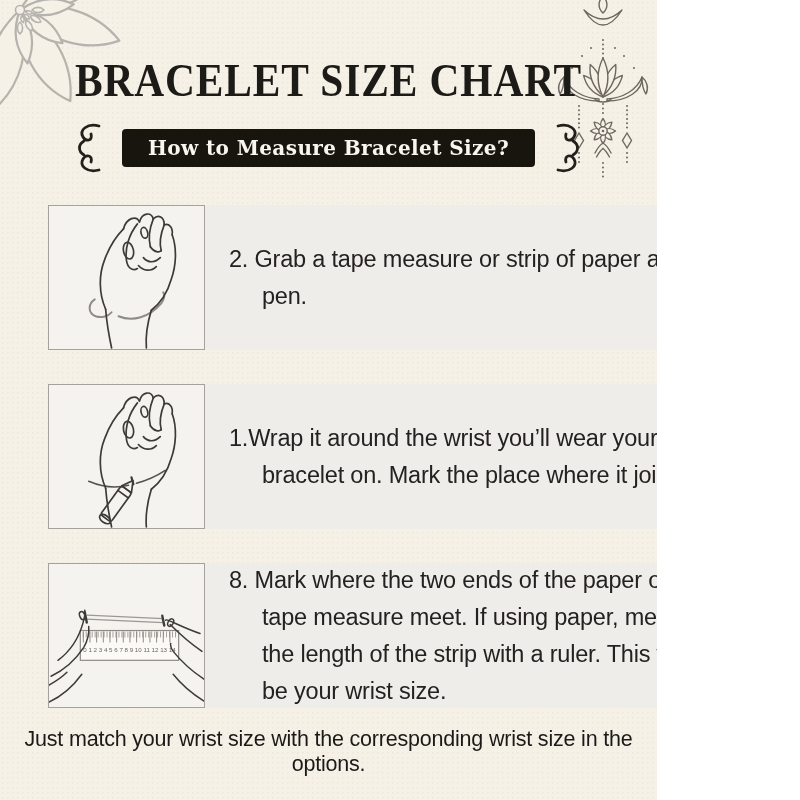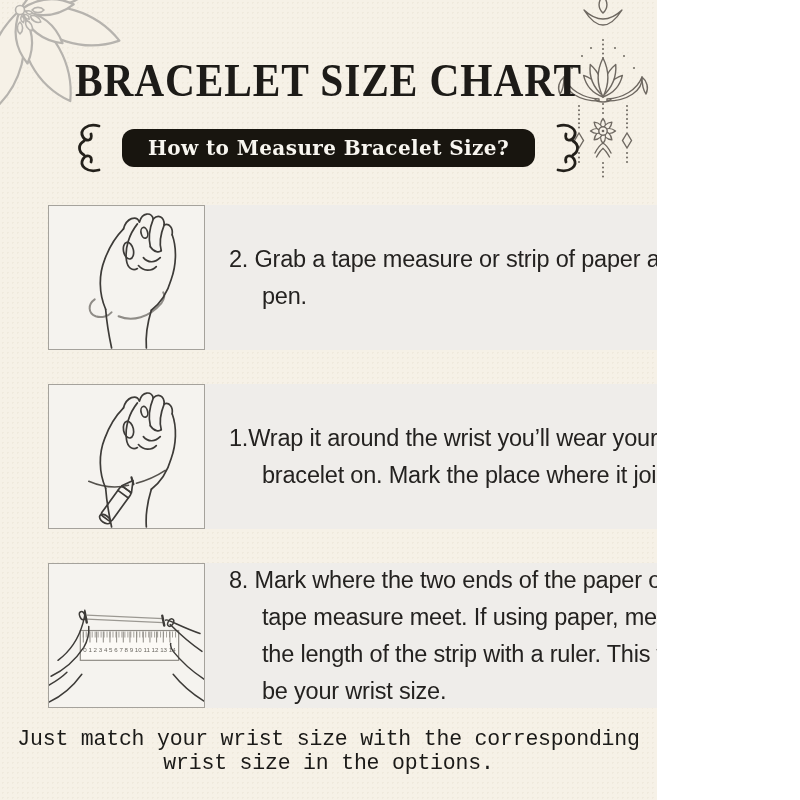--- a/index.html
+++ b/index.html
@@ -18,21 +18,21 @@
     margin:0;padding-top:54px;text-align:center;
     font-family:"Liberation Serif", serif;
     font-size:46px;font-weight:700;letter-spacing:1px;color:#1d1b18;
     transform:scaleX(0.9);transform-origin:50% 50%;
     white-space:nowrap;
   }
   .badge-row{
     margin-top:15px;display:flex;justify-content:center;align-items:center;gap:16px;
   }
   .badge{
-    background:#18150f;color:#f8f6f0;border-radius:12px;
+    background:#18150f;color:#f8f6f0;border-radius:4px;
     height:38px;display:flex;align-items:center;padding:0 26px;
     font-family:"DejaVu Serif", serif;font-weight:700;font-size:20px;letter-spacing:0.4px;
   }
   .flourish.flip{transform:scaleX(-1);}
   .steps{position:absolute;top:205px;left:48px;width:712px;}
   .step-row{
     display:flex;height:145px;background:#efedea;margin-bottom:34px;
   }
   .figure{
     width:157px;height:145px;flex:none;box-sizing:border-box;
@@ -40,21 +40,21 @@
   }
   .step-text-wrap{
     flex:1;display:flex;align-items:center;padding-left:24px;
   }
   .step-text{
     margin:0;font-size:23.5px;line-height:37px;letter-spacing:-0.2px;
     white-space:pre-line;padding-left:33px;text-indent:-33px;color:#242220;
   }
   .footer-note{
     position:absolute;top:727px;left:0;width:100%;margin:0;
-    text-align:center;font-size:21.5px;letter-spacing:-0.2px;color:#1b1a18;font-family:Liberation Mono, monospace;
+    text-align:center;font-size:21.5px;letter-spacing:-0.2px;color:#1b1a18;
   }
   .line-art{stroke:#3d3b38;stroke-width:1.7;fill:none;stroke-linecap:round;stroke-linejoin:round;}
   .gray-line{stroke:#8f8c87;stroke-width:2;fill:none;stroke-linecap:round;}
   .deco{stroke:#b6b3ae;stroke-width:2.2;fill:#f6f1e7;stroke-linejoin:round;}
   .orn{stroke:#6e6861;stroke-width:1.4;fill:none;stroke-linecap:round;}
   .orn-fill{stroke:#6e6861;stroke-width:1.4;fill:#f6f1e7;stroke-linejoin:round;}
   .orn-dot{fill:#6e6861;stroke:none;}
   .flo{stroke:#23201b;stroke-width:2.8;fill:none;stroke-linecap:round;}
 </style>
 </head>

